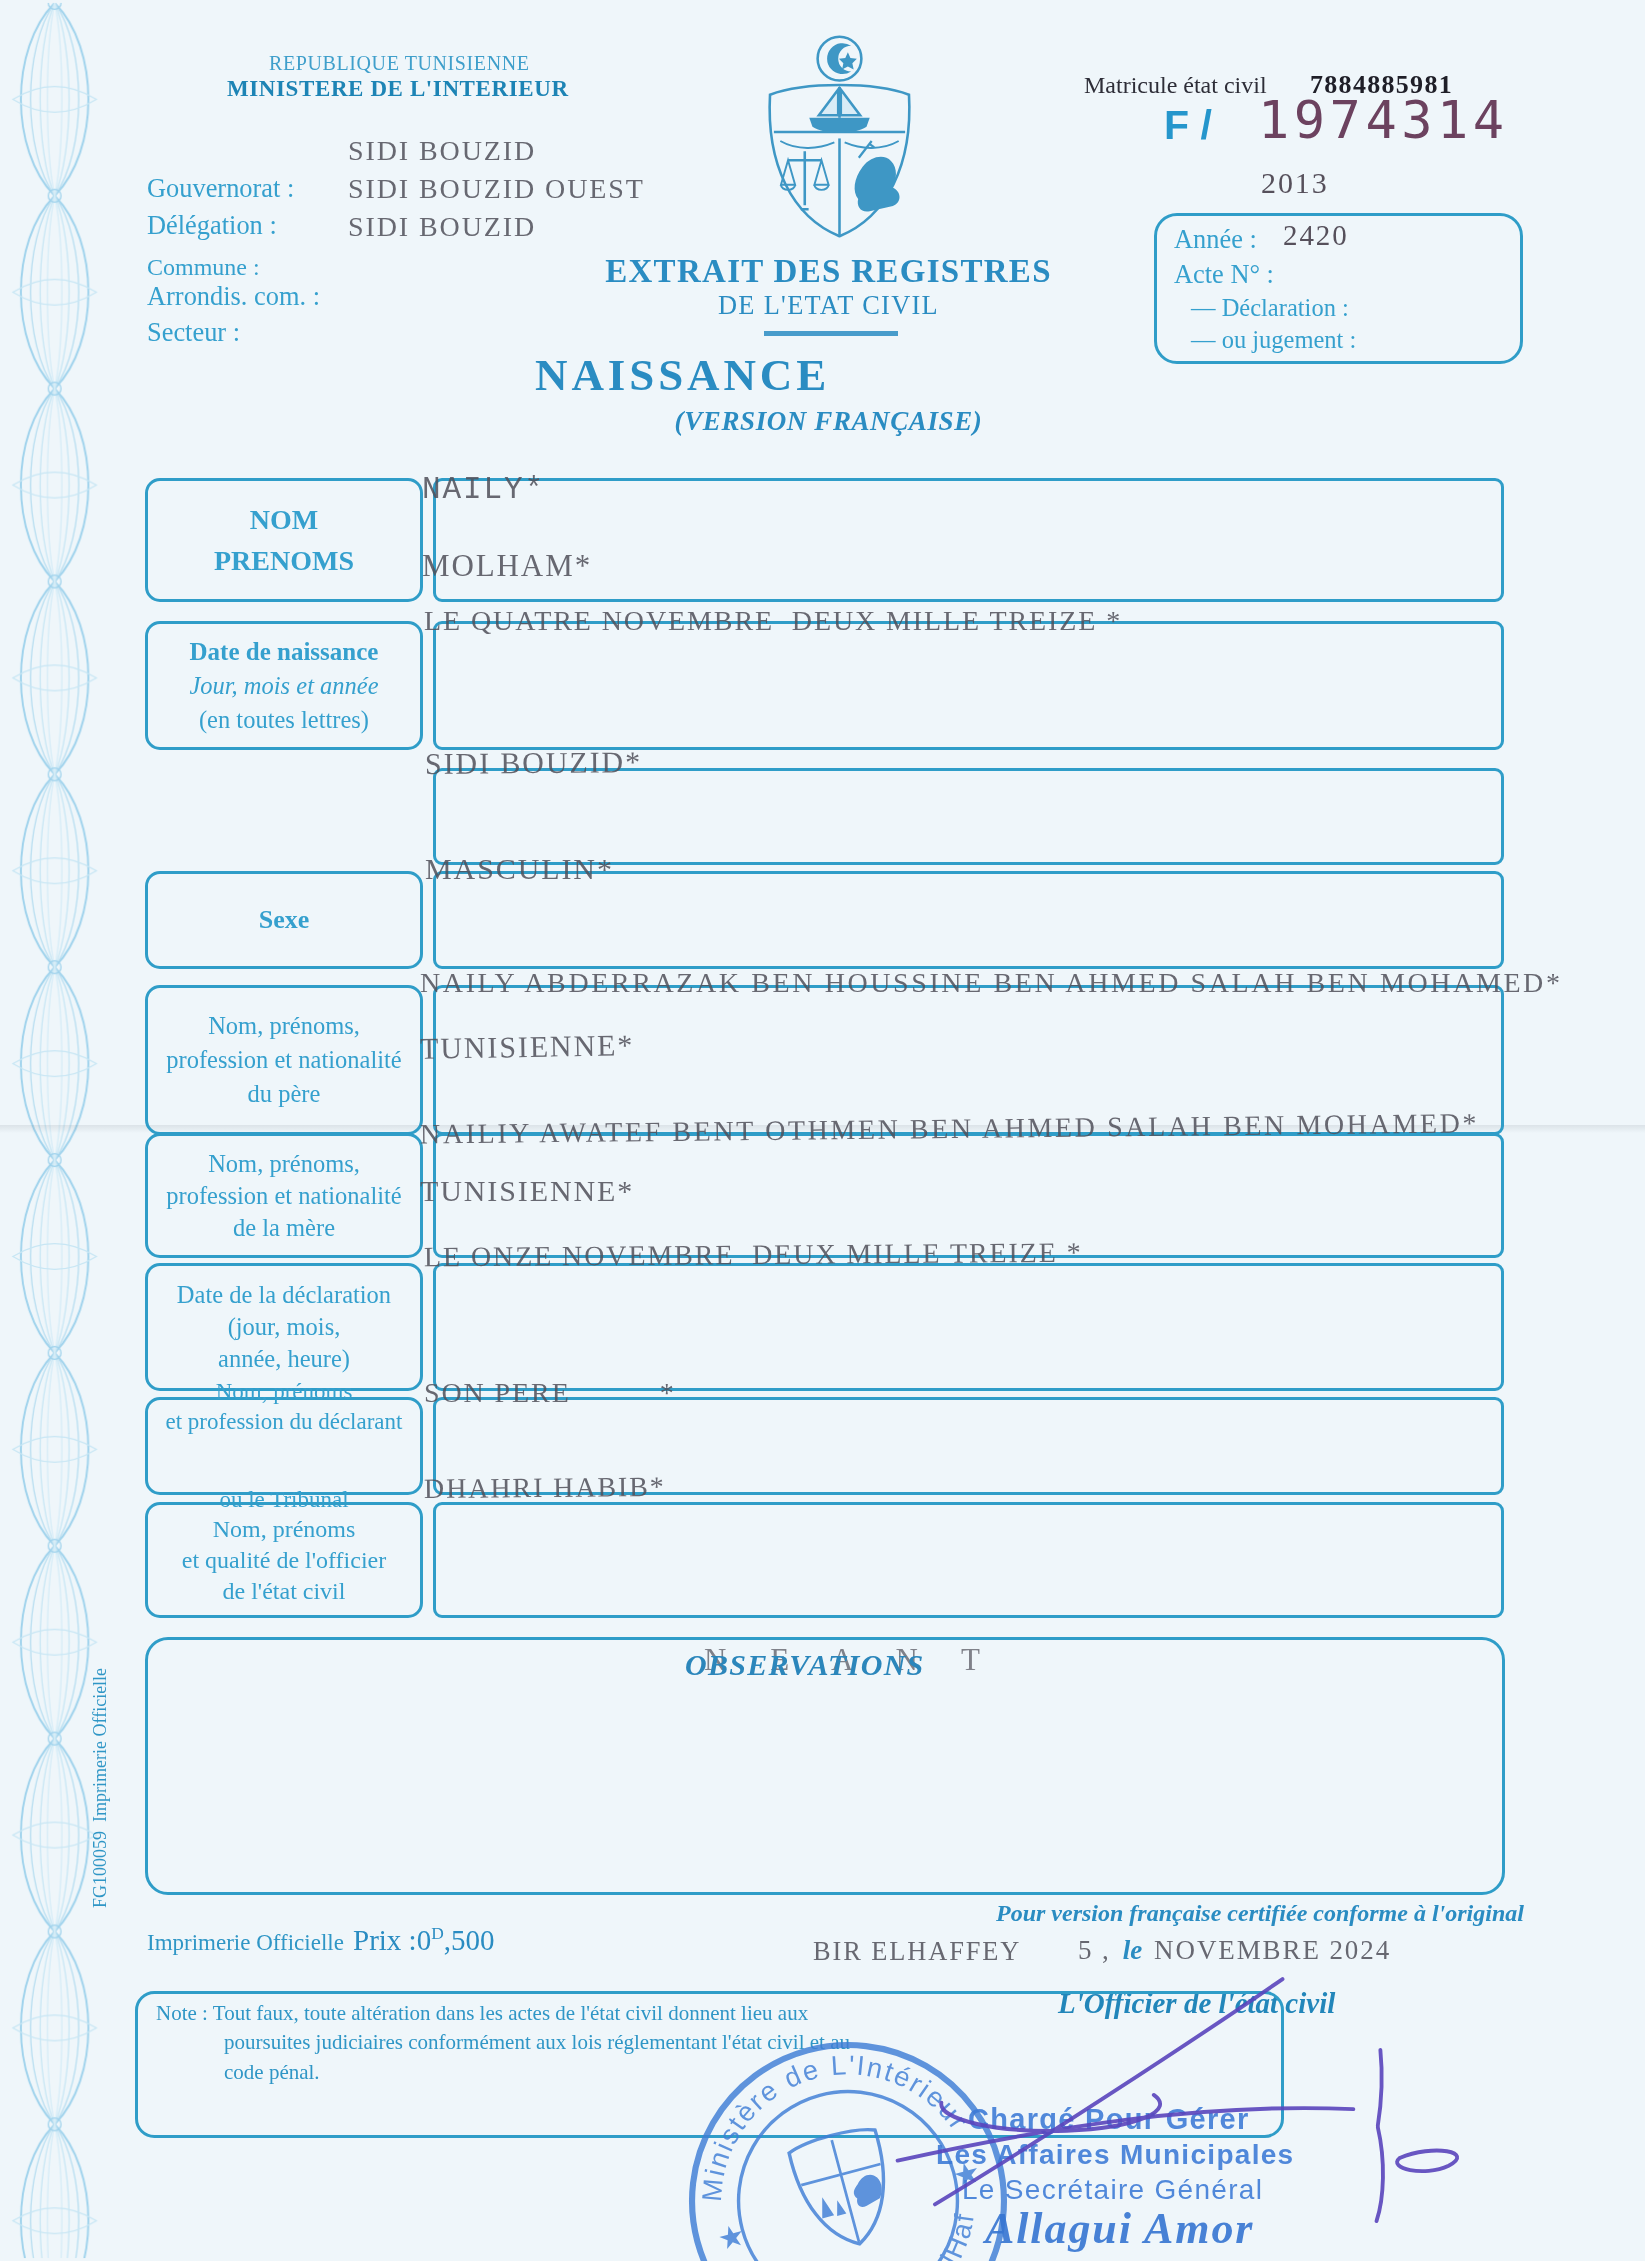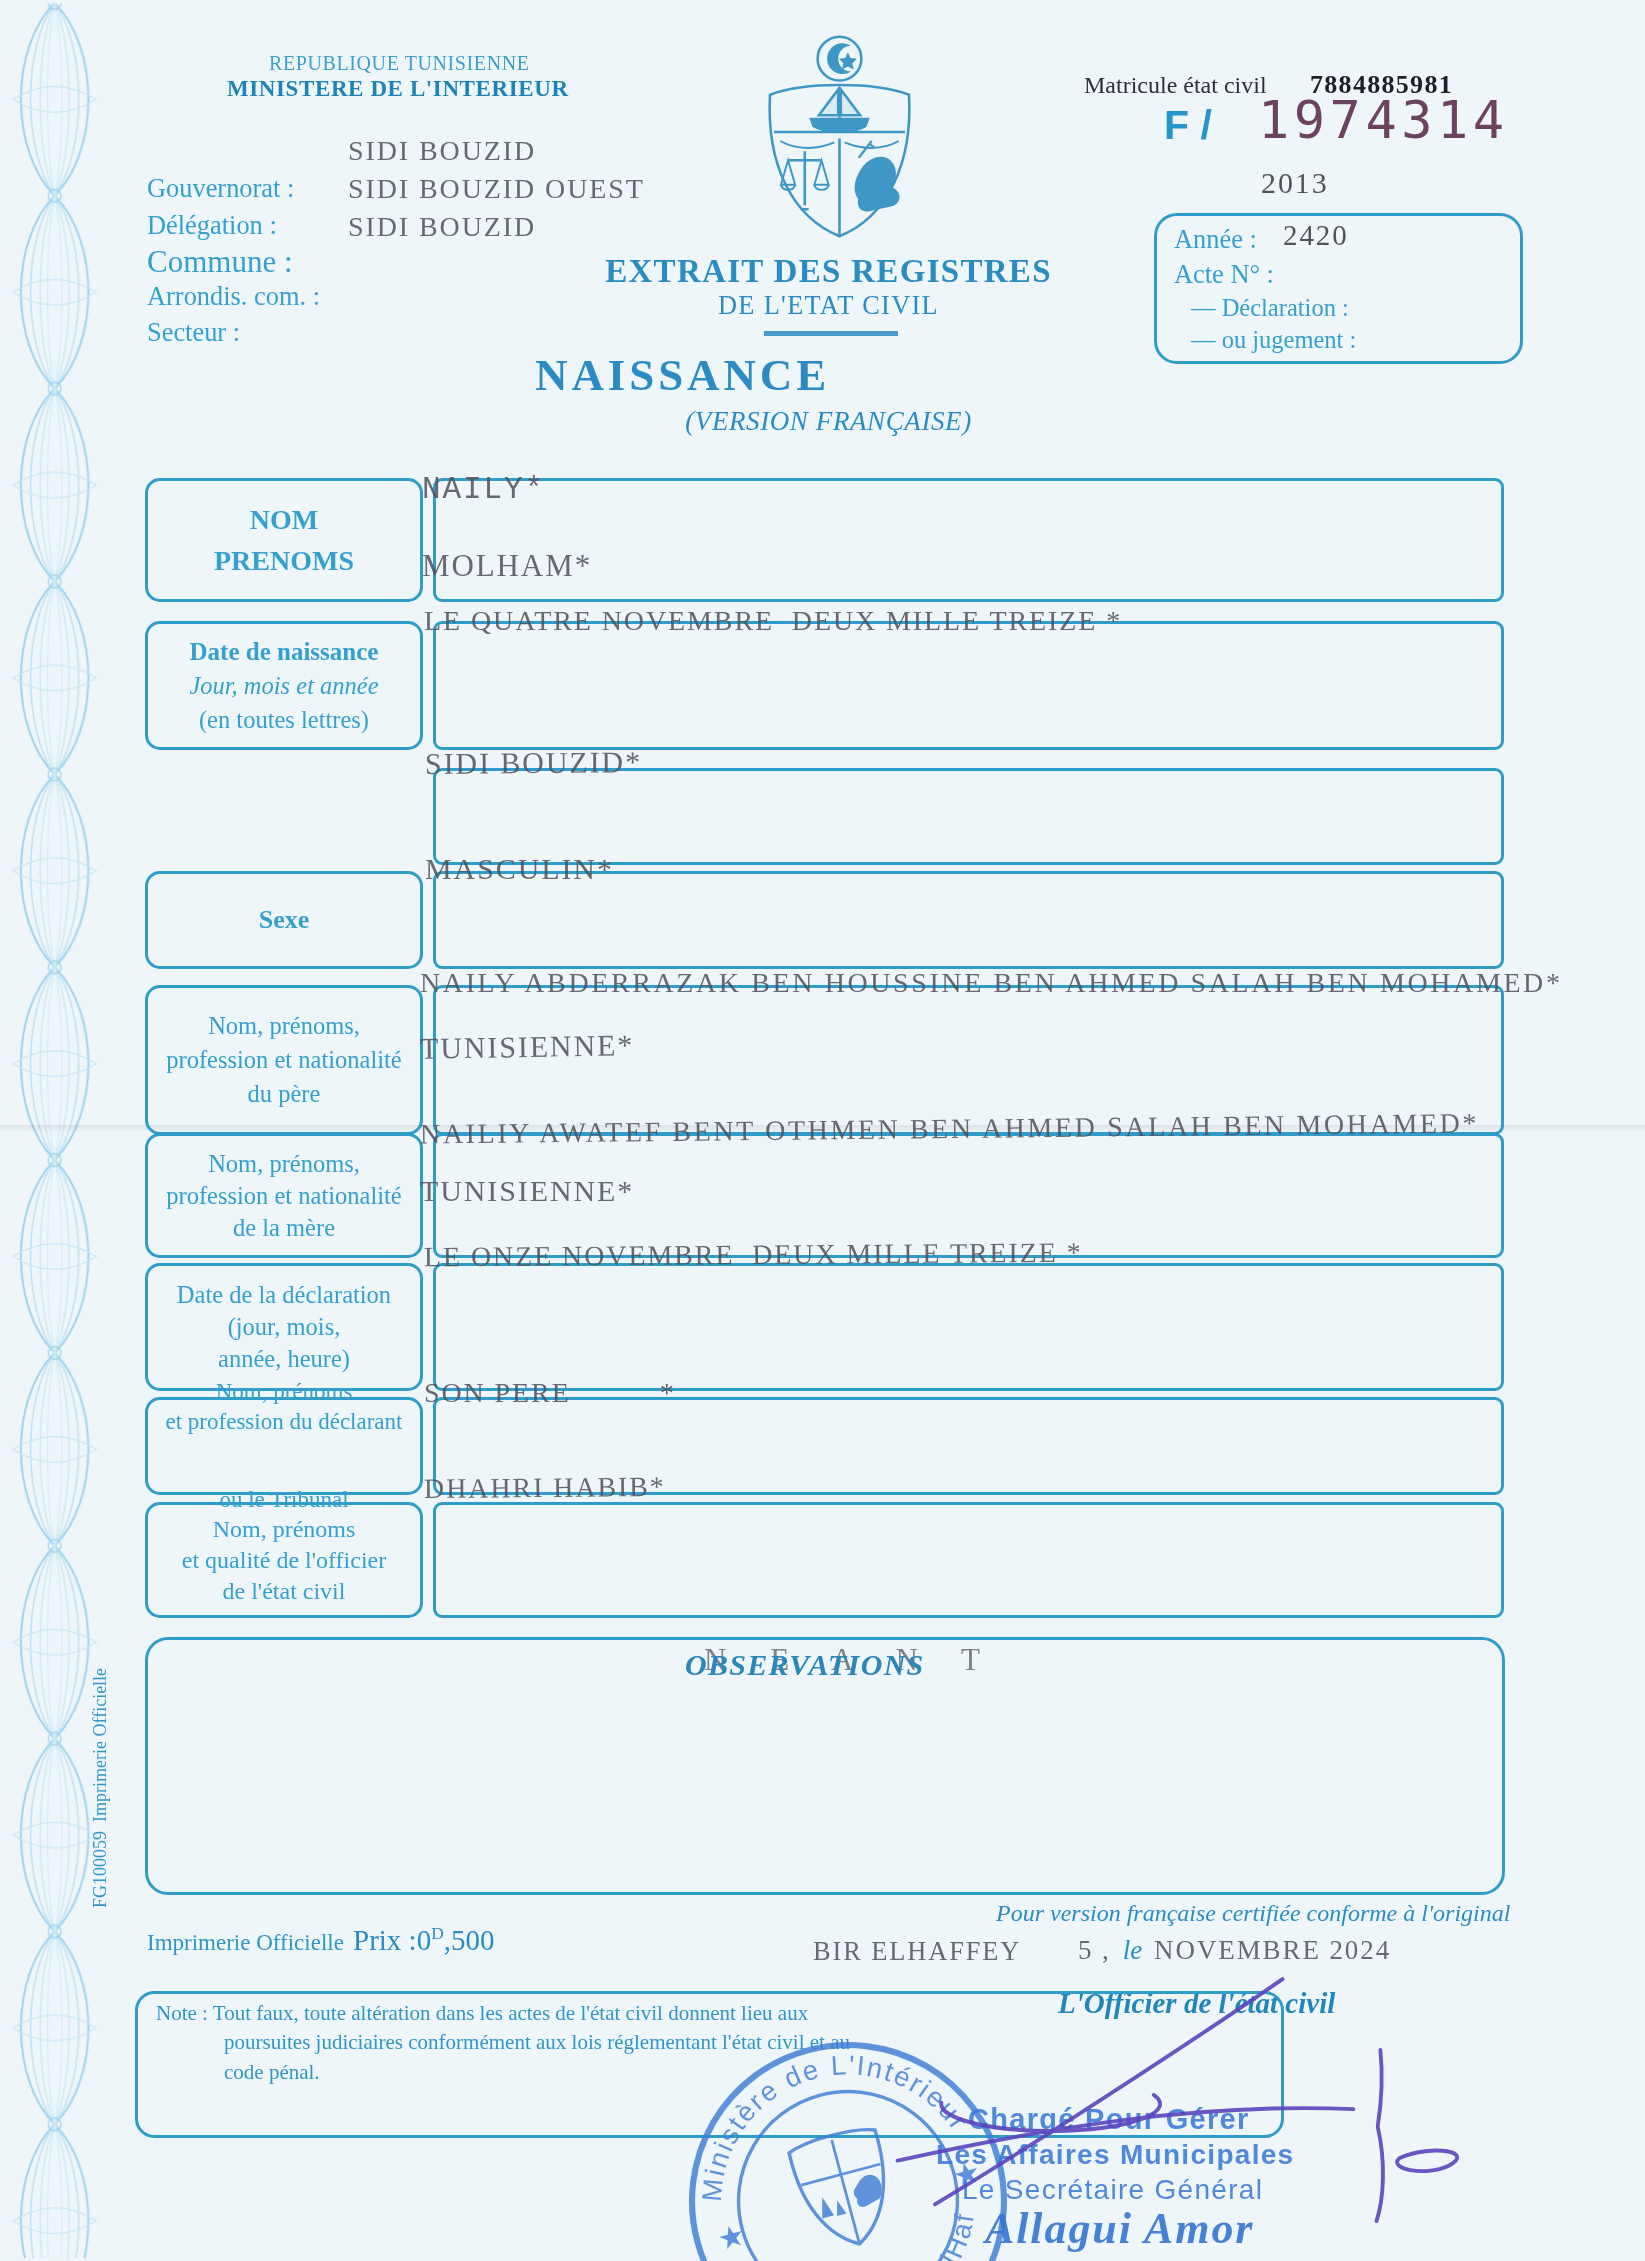--- a/index.html
+++ b/index.html
@@ -8,21 +8,21 @@
     background:#eff6fa;
     font-family:"Liberation Serif",serif;
   }
   .abs{position:absolute;}
   .lblue{color:#35a0ce;}
   .titleblue{color:#2a8cc2;}
   .stamp{font-family:"Liberation Serif",serif;color:#50505a;letter-spacing:1.9px;white-space:pre;opacity:.85;}
   .box{border:3.2px solid #2f9dc8;border-radius:15px;background:transparent;box-sizing:border-box;}
   .labelbox{display:flex;flex-direction:column;justify-content:center;align-items:center;text-align:center;color:#35a0ce;}
   .bold{font-weight:bold;}
-  .ital{font-style:italic;}
+  .ital{font-style:italic;font-weight:bold;}
   .bluestamp{font-family:"Liberation Sans",sans-serif;color:#3b79d6;opacity:.88;letter-spacing:1.3px;white-space:pre;}
   .crease{left:0;width:1645px;height:7.7px;background:linear-gradient(to bottom,rgba(100,110,122,.14),rgba(255,255,255,0));}
   sup{font-size:60%;}
 </style>
 </head>
 <body>
 
 <div id="sheet">
 
   <svg class="abs" style="left:0;top:0" width="135" height="2261" viewBox="0 0 210 3508">
@@ -48,21 +48,21 @@
     <rect x="0" y="0" width="147" height="3508" fill="url(#gp)" transform="translate(-10,150)"></rect>
   </svg>
 
   <div class="abs crease" style="top:1125px;"></div>
 
   <div class="abs" style="left:269px;top:52px;font-size:20px;letter-spacing:0.6px;color:#3f9fcb;">REPUBLIQUE TUNISIENNE</div>
   <div class="abs bold" style="left:227px;top:76px;font-size:23px;letter-spacing:0.6px;color:#1d84b5;">MINISTERE DE L'INTERIEUR</div>
 
   <div class="abs lblue" style="left:147px;top:173px;font-size:26.4px;">Gouvernorat :</div>
   <div class="abs lblue" style="left:147px;top:210px;font-size:26.4px;">Délégation :</div>
-  <div class="abs lblue" style="left:147px;top:244px;font-size:31px;text-align:right;">Commune :</div>
+  <div class="abs lblue" style="left:147px;top:254px;font-size:24px;text-align:right;">Commune :</div>
   <div class="abs lblue" style="left:147px;top:281px;font-size:26.4px;">Arrondis. com. :</div>
   <div class="abs lblue" style="left:147px;top:317px;font-size:26.4px;">Secteur :</div>
 
   <div class="abs stamp" style="left:348px;top:135px;font-size:28px;">SIDI BOUZID</div>
   <div class="abs stamp" style="left:348px;top:173px;font-size:28px;">SIDI BOUZID OUEST</div>
   <div class="abs stamp" style="left:348px;top:211px;font-size:28px;">SIDI BOUZID</div>
 
   <svg class="abs" style="left:743px;top:30px" width="193" height="213" viewBox="0 0 300 330">
     <g stroke="#3e97c5" fill="none" stroke-width="4">
       <circle cx="150" cy="44" r="34"></circle>

